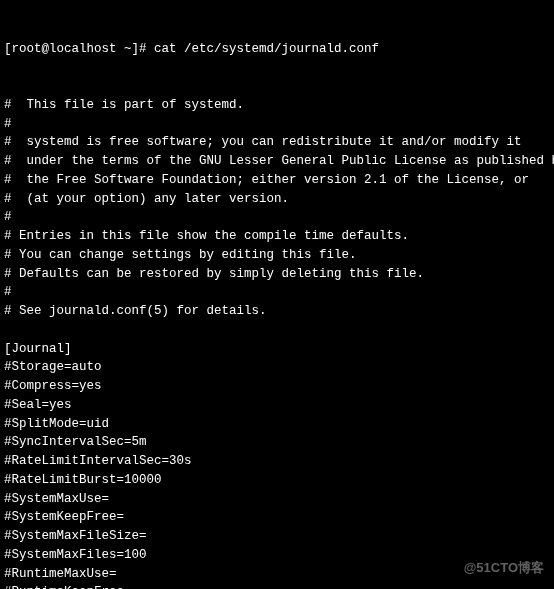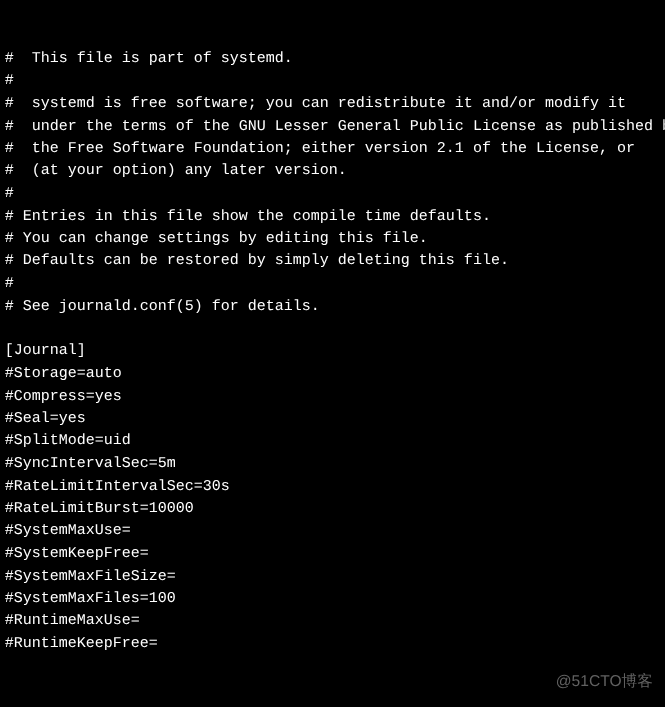--- a/index.html
+++ b/index.html
@@ -26,22 +26,24 @@
       display: block;
     }
     .watermark {
       position: absolute;
       right: 10px;
       bottom: 12px;
       color: #7a7a7a;
       font-size: 13px;
       font-family: "Microsoft YaHei", sans-serif;
       opacity: 0.8;
+      font-weight: bold;
     }
   </style>
 </head>
 <body>
 
 <div class="terminal">
+  <span class="line">[root@localhost ~]# cat /etc/systemd/journald.conf</span>
   <div id="file-lines"><span class="line">#  This file is part of systemd.</span><span class="line">#</span><span class="line">#  systemd is free software; you can redistribute it and/or modify it</span><span class="line">#  under the terms of the GNU Lesser General Public License as published by</span><span class="line">#  the Free Software Foundation; either version 2.1 of the License, or</span><span class="line">#  (at your option) any later version.</span><span class="line">#</span><span class="line"># Entries in this file show the compile time defaults.</span><span class="line"># You can change settings by editing this file.</span><span class="line"># Defaults can be restored by simply deleting this file.</span><span class="line">#</span><span class="line"># See journald.conf(5) for details.</span><span class="line">&nbsp;</span><span class="line">[Journal]</span><span class="line">#Storage=auto</span><span class="line">#Compress=yes</span><span class="line">#Seal=yes</span><span class="line">#SplitMode=uid</span><span class="line">#SyncIntervalSec=5m</span><span class="line">#RateLimitIntervalSec=30s</span><span class="line">#RateLimitBurst=10000</span><span class="line">#SystemMaxUse=</span><span class="line">#SystemKeepFree=</span><span class="line">#SystemMaxFileSize=</span><span class="line">#SystemMaxFiles=100</span><span class="line">#RuntimeMaxUse=</span><span class="line">#RuntimeKeepFree=</span></div>
 </div>
 
 <div class="watermark">@51CTO博客</div>
 
 </body></html>

